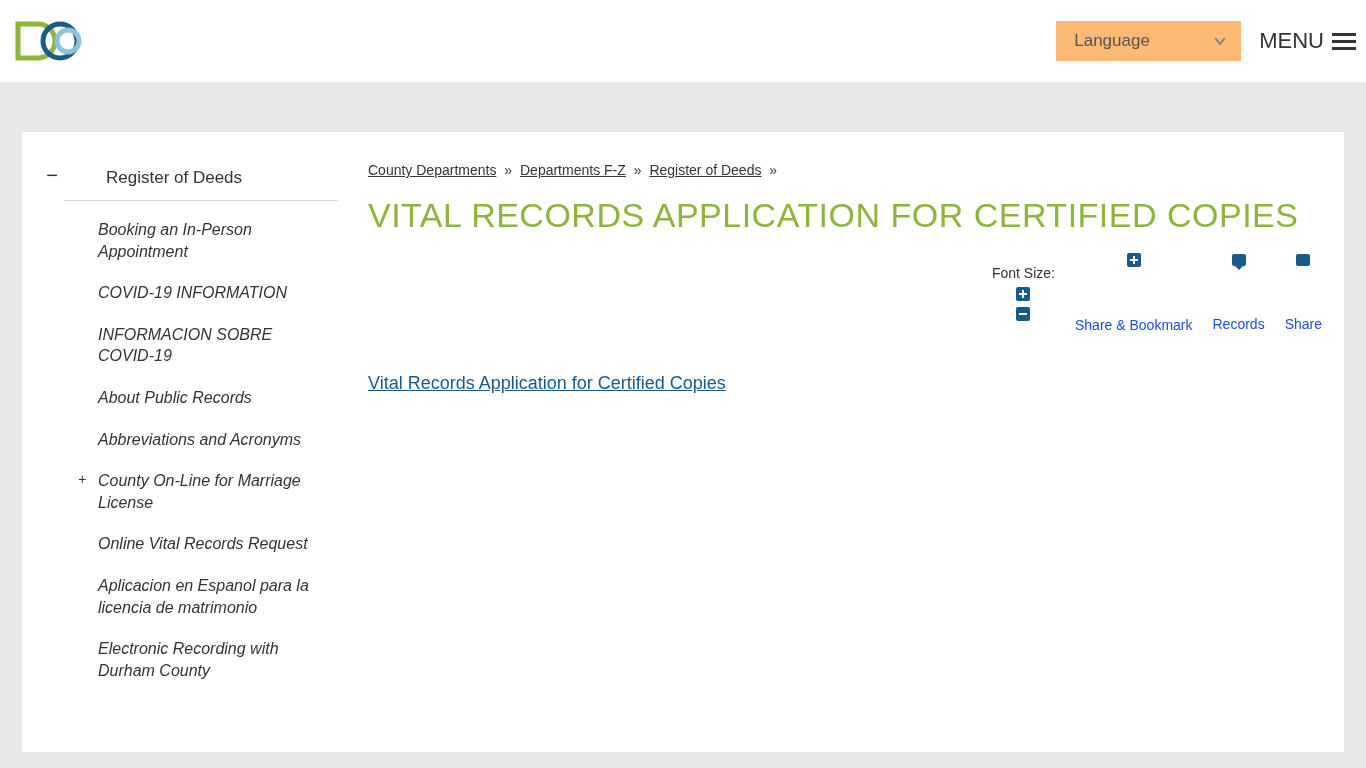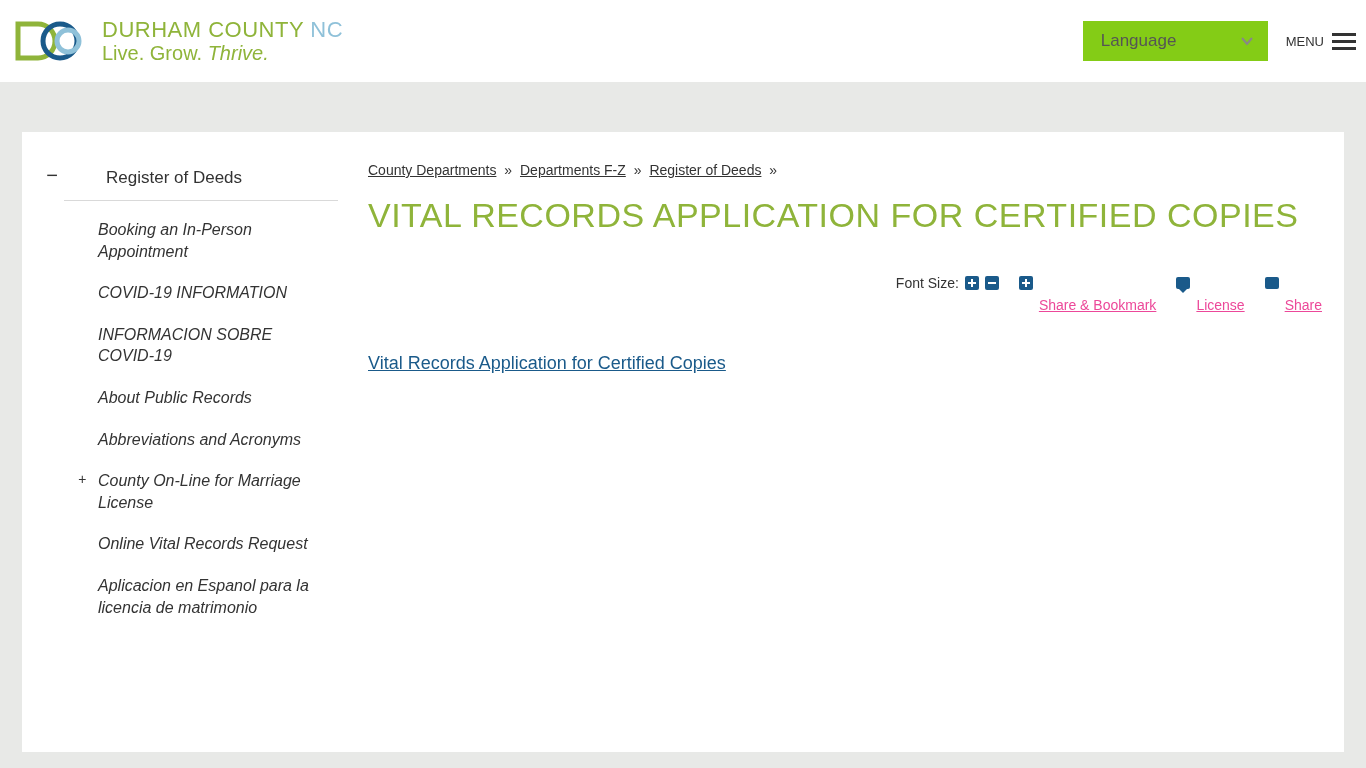--- a/index.html
+++ b/index.html
@@ -35,42 +35,42 @@
   color: #8fb43a;
   font-weight: 300;
 }
 .logo-line2 .thrive { font-style: italic; font-weight: 500; }
 .header-right {
   display: flex;
   align-items: center;
   gap: 18px;
 }
 .language-select {
-  background: #84cc16;
+  background: #fdba74;
   color: #555;
   font-size: 17px;
   padding: 10px 40px 10px 18px;
   border: none;
   position: relative;
   cursor: pointer;
   width: 185px;
 }
 .language-select .chevron {
   position: absolute;
   right: 14px;
   top: 50%;
   transform: translateY(-50%);
   width: 14px;
   height: 14px;
 }
 .menu-btn {
   display: flex;
   align-items: center;
   gap: 8px;
-  font-size: 13px;
+  font-size: 22px;
   color: #333;
   cursor: pointer;
 }
 .hamburger {
   display: flex;
   flex-direction: column;
   gap: 4px;
 }
 .hamburger span {
   width: 24px;
@@ -160,42 +160,42 @@
   align-items: center;
   gap: 20px;
   font-size: 14px;
   color: #333;
   margin-bottom: 40px;
 }
 .controls-row .group {
   display: flex;
   align-items: center;
   gap: 6px;
+  flex-direction: column;
 }
 .ctrl-icon {
   width: 14px;
   height: 14px;
   background: #1a5a8a;
   display: inline-block;
   border-radius: 2px;
   position: relative;
 }
 .ctrl-icon.plus::before,
 .ctrl-icon.plus::after,
 .ctrl-icon.minus::before {
   content: "";
   position: absolute;
   background: #fff;
 }
 .ctrl-icon.plus::before { left: 3px; right: 3px; top: 6px; height: 2px; }
 .ctrl-icon.plus::after  { top: 3px; bottom: 3px; left: 6px; width: 2px; }
 .ctrl-icon.minus::before { left: 3px; right: 3px; top: 6px; height: 2px; }
 .controls-row a {
-  color: #ec4899;
-  text-decoration: underline;
+  color: #1d4ed8;
   cursor: pointer;
   margin-top: 44px;
 }
 .speech-icon {
   width: 14px; height: 12px;
   background: #1a5a8a;
   border-radius: 2px;
   display: inline-block;
   position: relative;
 }
@@ -223,32 +223,20 @@
 </head>
 <body>
 
 <header class="header">
   <div class="logo-area">
     <svg class="logo-svg" viewBox="0 0 80 50">
       <path d="M8 8 h20 a17 17 0 0 1 0 34 h-20 z" fill="none" stroke="#8fb43a" stroke-width="5"></path>
       <circle cx="50" cy="25" r="17" fill="none" stroke="#1a5a8a" stroke-width="5"></circle>
       <circle cx="58" cy="25" r="11" fill="none" stroke="#8fc1d9" stroke-width="5"></circle>
     </svg>
-    <div class="logo-text">
-      <div class="logo-line1">
-        <span class="d">DURHAM</span>
-        <span class="c">COUNTY</span>
-        <span class="nc">NC</span>
-      </div>
-      <div class="logo-line2">
-        <span>Live.</span>
-        <span>Grow.</span>
-        <span class="thrive">Thrive.</span>
-      </div>
-    </div>
   </div>
   <div class="header-right">
     <div class="language-select">
       <span>Language</span>
       <svg class="chevron" viewBox="0 0 14 14">
         <path d="M2 4 l5 6 l5 -6" fill="none" stroke="#888" stroke-width="2"></path>
       </svg>
     </div>
     <div class="menu-btn">
       <span>MENU</span>
@@ -288,20 +276,23 @@
         <li class="sidebar-item">
           <span class="plus">+</span>
           <span>County On-Line for Marriage License</span>
         </li>
         <li class="sidebar-item">
           <span>Online Vital Records Request</span>
         </li>
         <li class="sidebar-item">
           <span>Aplicacion en Espanol para la licencia de matrimonio</span>
         </li>
+        <li class="sidebar-item">
+          <span>Electronic Recording with Durham County</span>
+        </li>
       </ul>
     </nav>
 
     <main class="main">
       <div class="breadcrumb">
         <a>County Departments</a>
         <span class="sep">»</span>
         <a>Departments F-Z</a>
         <span class="sep">»</span>
         <a>Register of Deeds</a>
@@ -315,21 +306,21 @@
           <span>Font Size:</span>
           <span class="ctrl-icon plus"></span>
           <span class="ctrl-icon minus"></span>
         </div>
         <div class="group">
           <span class="ctrl-icon plus"></span>
           <a>Share &amp; Bookmark</a>
         </div>
         <div class="group">
           <span class="speech-icon"></span>
-          <a>License</a>
+          <a>Records</a>
         </div>
         <div class="group">
           <span class="print-icon"></span>
           <a>Share</a>
         </div>
       </div>
 
       <a class="body-link">Vital Records Application for Certified Copies</a>
     </main>
 

